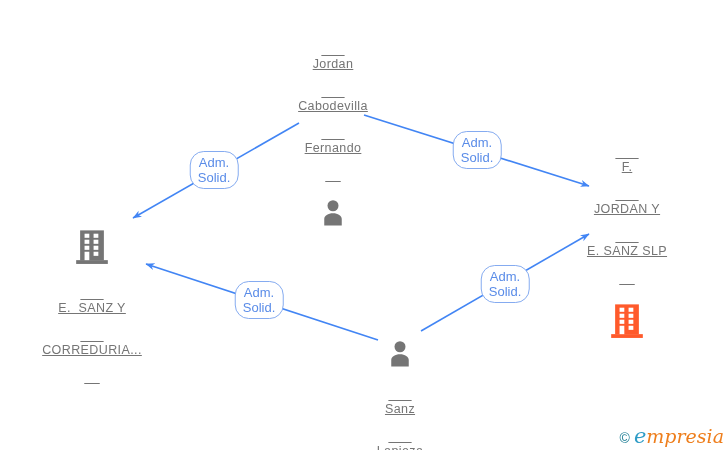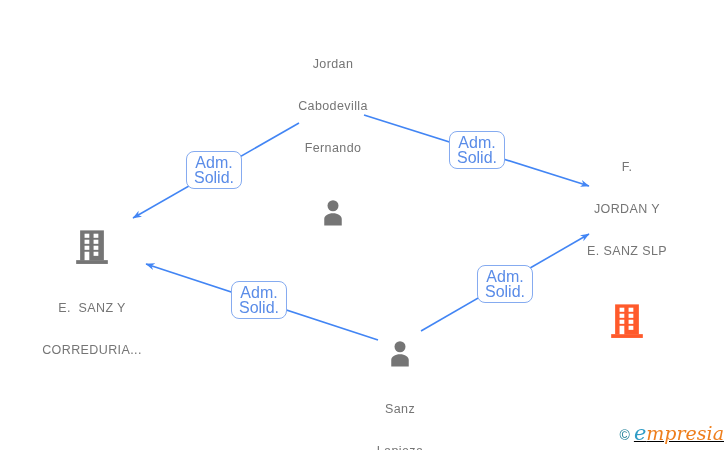--- a/index.html
+++ b/index.html
@@ -5,37 +5,37 @@
   html,body{margin:0;padding:0;background:#ffffff;}
   .canvas{
     position:relative;width:728px;height:450px;background:#ffffff;overflow:hidden;
     font-family:"Liberation Sans", sans-serif;
   }
   .edges{position:absolute;left:0;top:0;}
   .edges line{stroke:var(--edge_blue);stroke-width:1.6;}
   .node{position:absolute;display:flex;flex-direction:column;align-items:center;}
   .node-label{
     color:var(--node_text);font-size:12.5px;line-height:14px;letter-spacing:.4px;
-    text-align:center;white-space:pre;
+    text-align:center;white-space:pre;text-decoration:underline;
   }
   .icon-person svg{display:block;}
   .icon-person .fill{fill:var(--icon_gray);}
   .icon-building svg{display:block;}
   .edge-label{
     position:absolute;transform:translate(-50%,-50%);
-    background:#ffffff;border:1.5px solid var(--label_border);border-radius:8px;
-    color:var(--label_blue);font-size:16px;line-height:15px;text-align:center;
+    background:#ffffff;border:1.5px solid var(--label_border);border-radius:14px;
+    color:var(--label_blue);font-size:13px;line-height:15px;text-align:center;
     padding:3px 7px;z-index:3;
   }
   .logo{
     position:absolute;right:4px;bottom:3px;display:flex;align-items:baseline;gap:4px;
     font-family:"DejaVu Serif", serif;
   }
   .logo .copy{color:var(--logo_teal);font-size:14px;font-family:"Liberation Sans",sans-serif;}
-  .logo .brand{font-style:italic;font-size:19px;line-height:27px;text-decoration:underline;}
+  .logo .brand{font-style:italic;font-size:19px;line-height:22px;}
   .logo .brand .first{color:var(--logo_blue);font-size:21px;}
   .logo .brand .rest{color:var(--logo_orange);}
 </style>
 </head>
 <body>
 
 <div class="canvas">
 
   <svg class="edges" width="728" height="450" viewBox="0 0 728 450">
     <defs>

